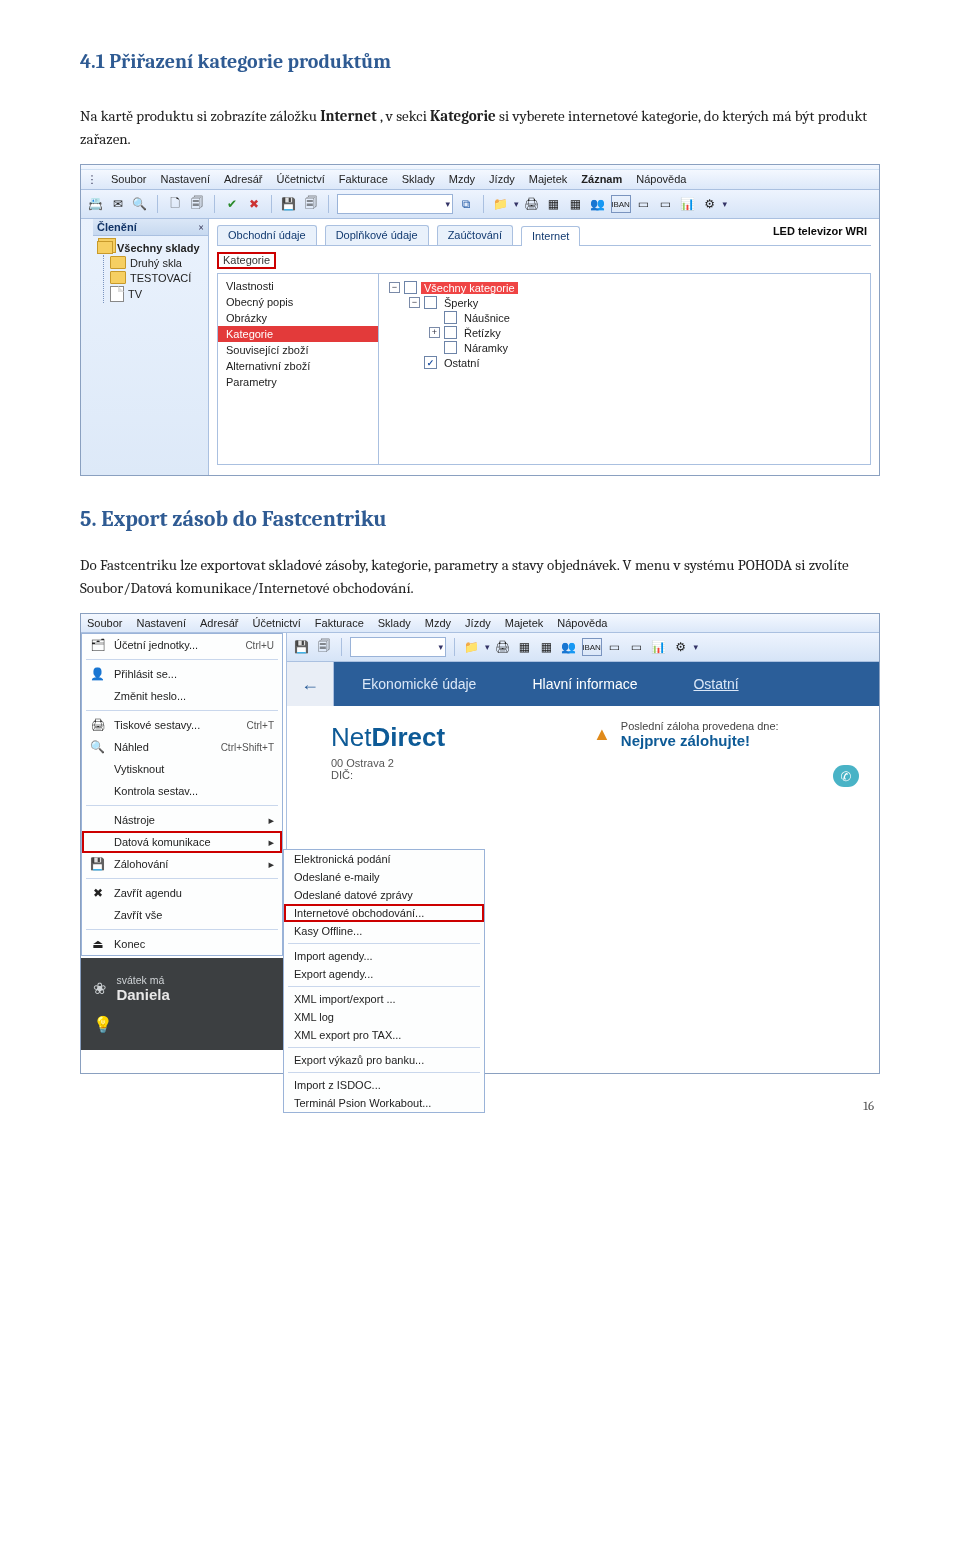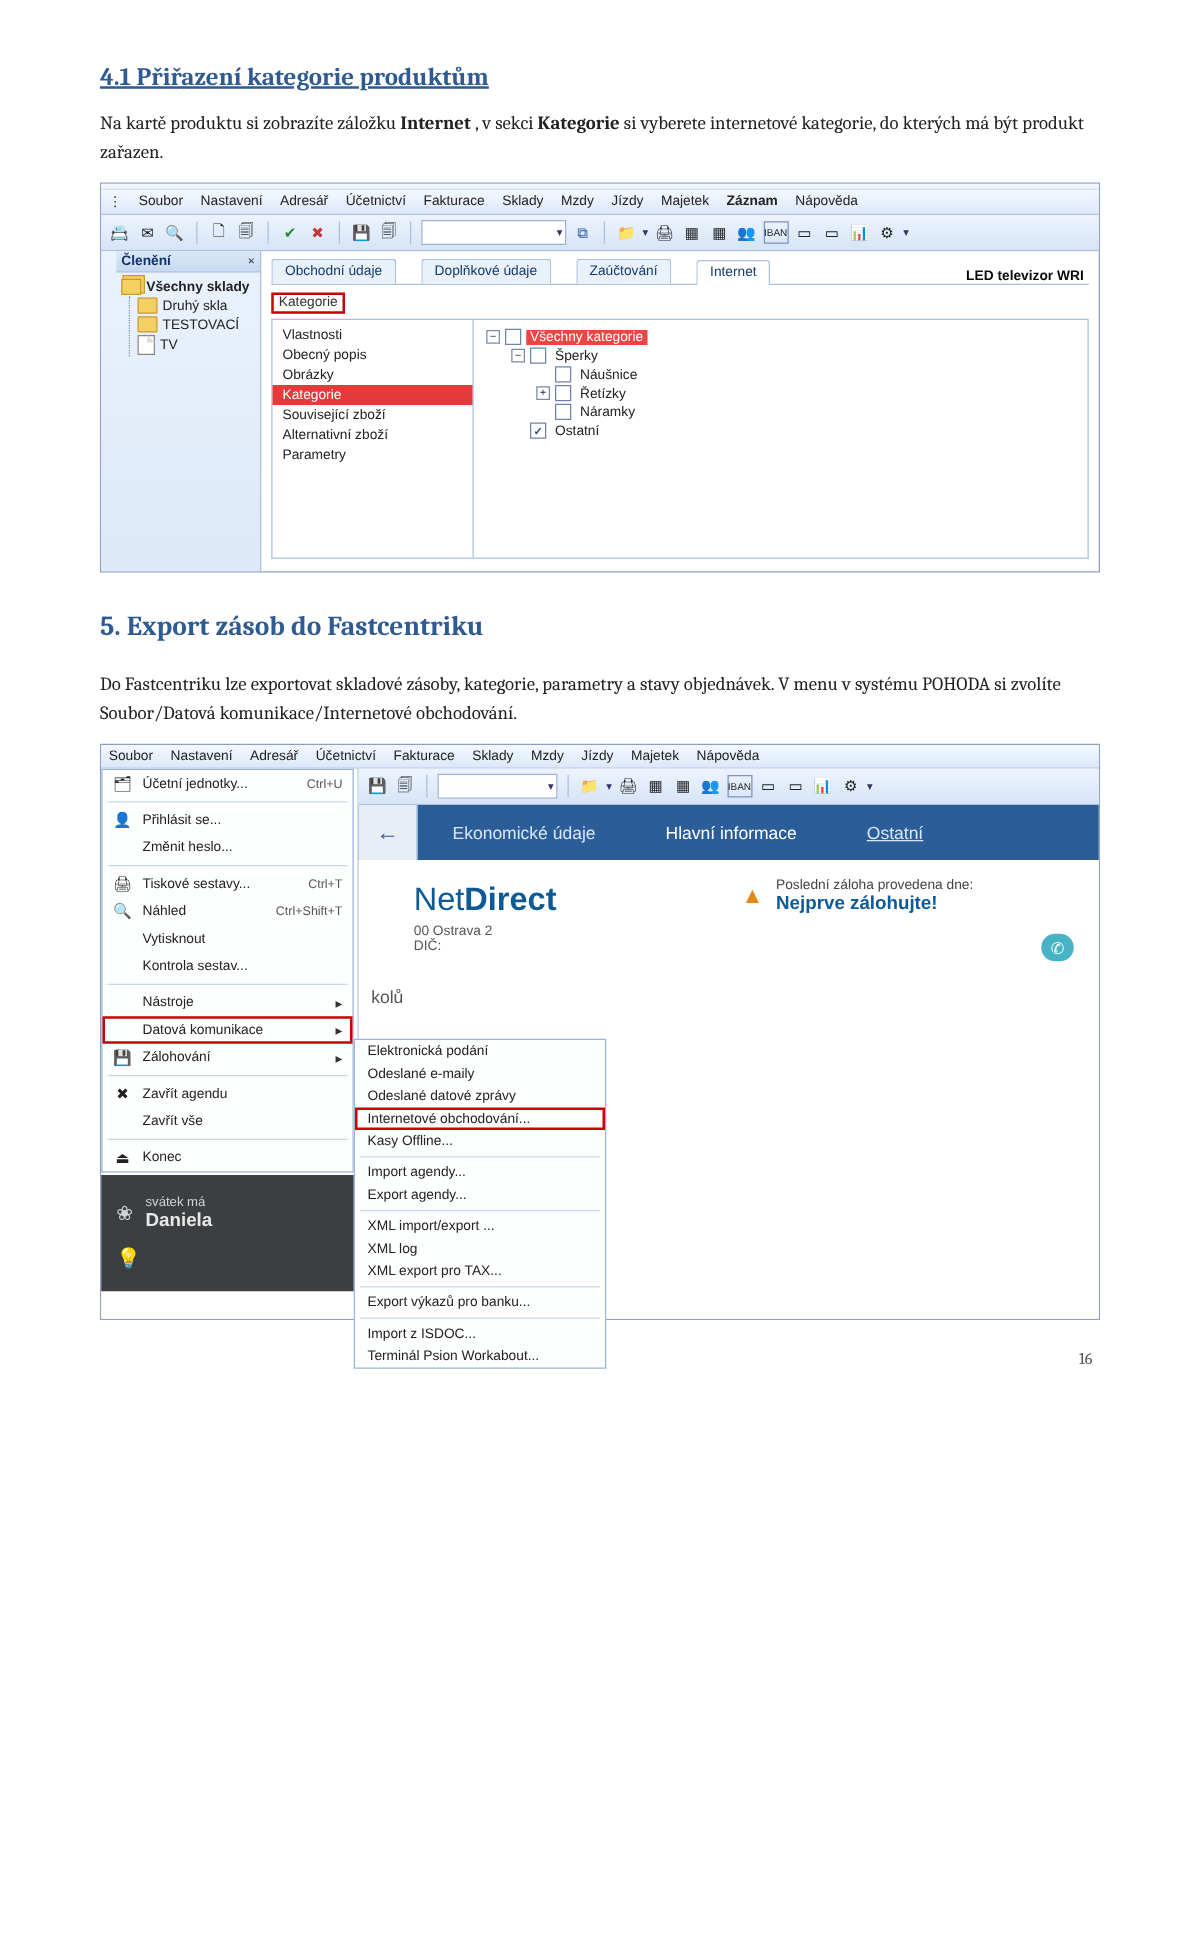--- a/index.html
+++ b/index.html
@@ -9,22 +9,21 @@
     margin: 0;
     padding: 50px 80px 30px 80px;
     width: 960px;
     box-sizing: border-box;
     background: #fff;
   }
   h2 {
     color: #2f5b93;
     font-size: 20px;
     font-weight: bold;
-    margin: 0 0 14px 0;
-    text-decoration: underline;
+    margin: 0 0 32px 0;
   }
   h1.h1b {
     color: #2f5b93;
     font-size: 22px;
     font-weight: bold;
     margin: 30px 0 22px 0;
   }
   p {
     margin: 0 0 14px 0;
     line-height: 1.5;
@@ -88,21 +87,21 @@
   .panehdr .x{font-family:Tahoma;font-size:10px;color:#335}
   .tree{padding:4px 4px 10px 4px}
   .tree .row{display:flex;align-items:center;gap:4px;padding:1px 0}
   .ic-folder{width:14px;height:11px;background:#f6cf62;border:1px solid #c89a2a;border-radius:1px;display:inline-block}
   .ic-folders{width:14px;height:11px;background:#f6cf62;border:1px solid #c89a2a;box-shadow:2px -2px 0 #f6cf62,2px -2px 0 1px #c89a2a;display:inline-block}
   .ic-sheet{width:12px;height:14px;background:#fff;border:1px solid #888;display:inline-block;position:relative}
   .ic-sheet::after{content:"";position:absolute;right:-1px;top:-1px;border:3px solid transparent;border-left-color:#ddd;border-bottom-color:#ddd}
   .treeline{border-left:1px dotted #7a94bf;margin-left:6px;padding-left:6px}
 
   .s1-right{flex:1;padding:6px 8px 10px 8px}
-  .tabs{display:flex;gap:20px;align-items:flex-end;border-bottom:1px solid #aac0e0}
+  .tabs{display:flex;gap:8px;border-bottom:1px solid #aac0e0}
   .tabs .tab{padding:3px 10px 4px 10px;border:1px solid #aac0e0;border-bottom:none;background:#e9f1fb;border-radius:3px 3px 0 0;color:#123a70;cursor:default}
   .tabs .tab.active{background:#fff;font-weight:normal;position:relative;top:1px}
   .pill-title{margin-left:auto;font-weight:bold;color:#0a0a0a;padding-right:4px}
 
   .subhdr{margin-top:6px;}
   .redbox{border:2px solid #cc0000;display:inline-block;padding:0 4px 1px 4px;color:#333}
 
   .innerpanel{border:1px solid #aac0e0;margin-top:4px;display:flex;min-height:190px;background:#fff}
   .listL{width:160px;border-right:1px solid #aac0e0;padding:4px 0}
   .listL div{padding:2px 8px}
@@ -497,18 +496,17 @@
             <span class="tri">▲</span>
             <div>
               <div class="t1">Poslední záloha provedena dne:</div>
               <div class="t2">Nejprve zálohujte!</div>
             </div>
           </div>
           <div class="phone">✆</div>
         </div>
       </div>
 
-      <div class="kolu">kolů</div>
     </div>
   </div>
 </div>
 
 <div class="pagenum">16</div>
 
 </body></html>

